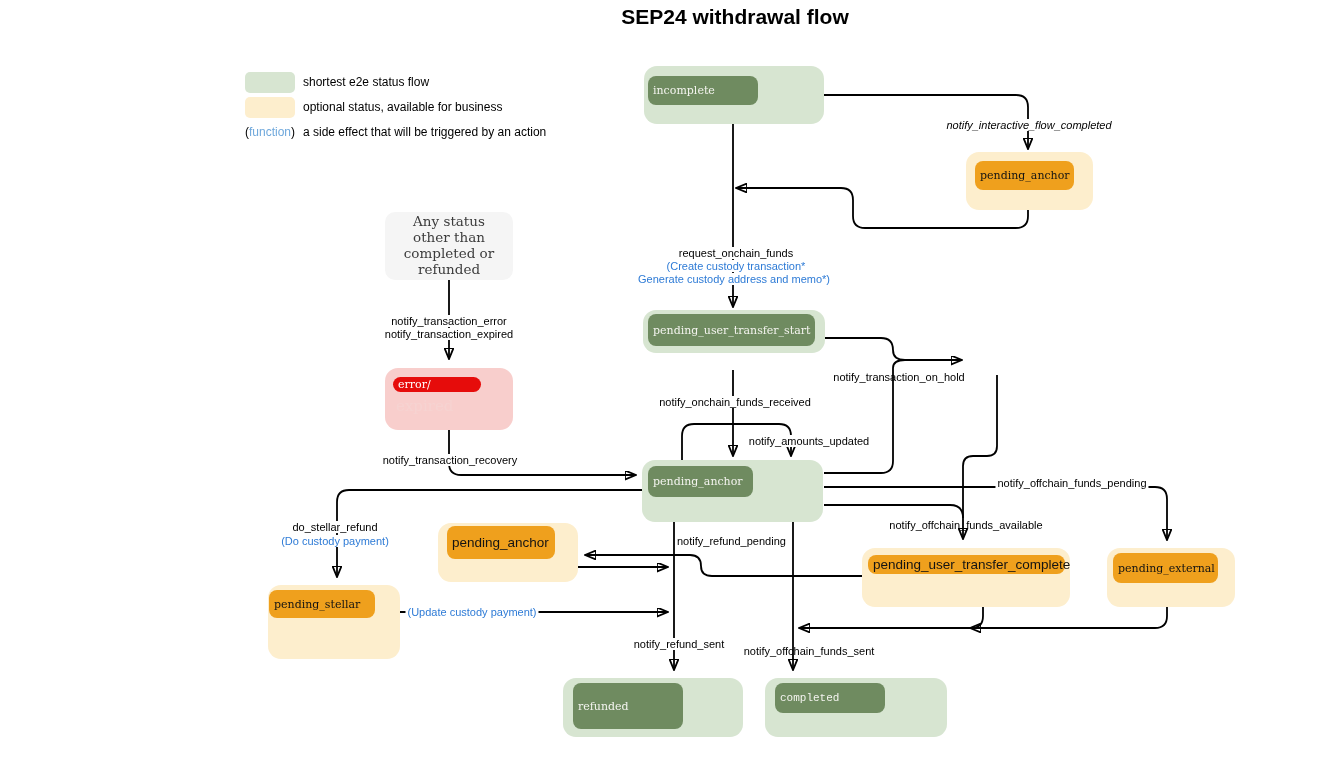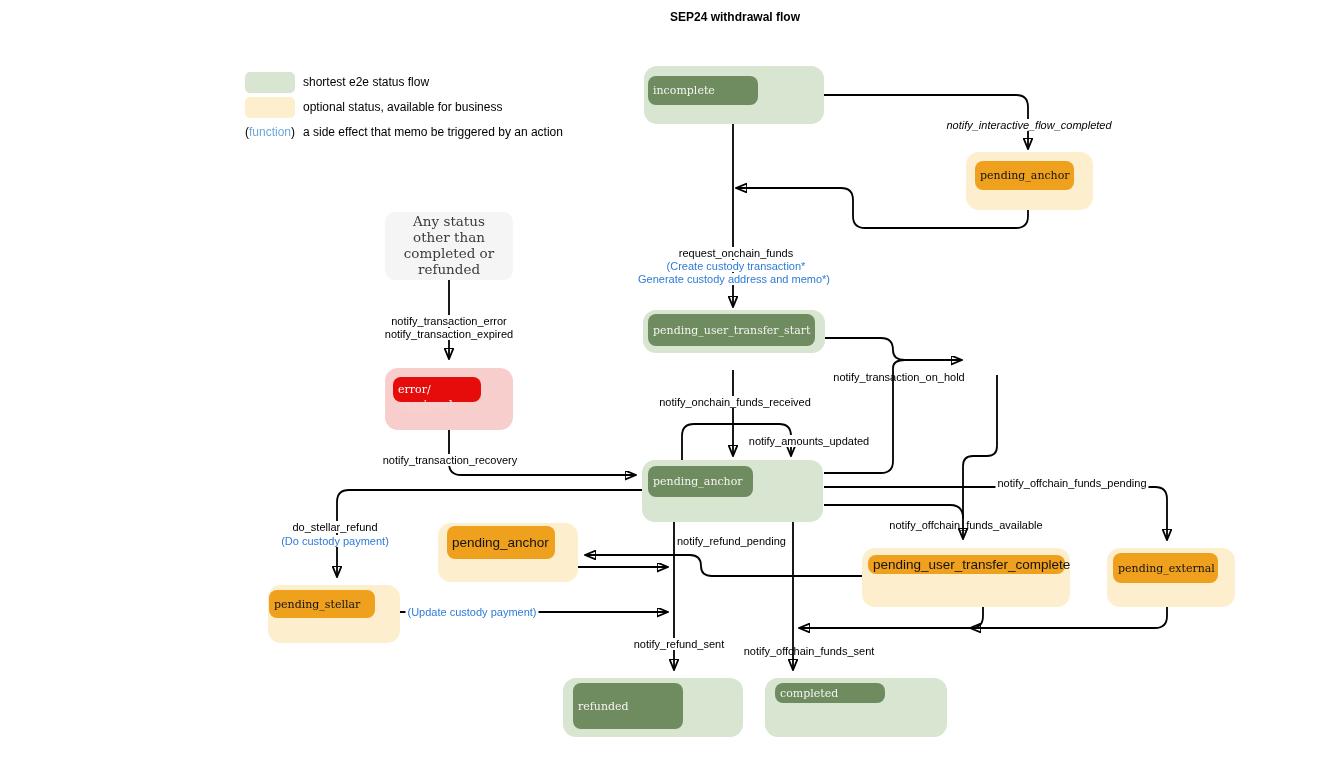--- a/index.html
+++ b/index.html
@@ -1,19 +1,19 @@
 <!DOCTYPE html>
 <html style="--green_light: #d7e5d1; --green_dark: #6f8b60; --yellow_light: #fdeecd; --orange: #efa01d; --pink_light: #f8cecc; --red: #e60c0b; --gray_light: #f5f5f5; --blue_action: #2e7bd6; --blue_legend: #6fa8dc; --pale_text: #f6d3d1;"><head>
 <meta charset="utf-8">
 <style>
   html,body{margin:0;padding:0;background:#fff;}
   #canvas{position:relative;width:1337px;height:770px;background:#fff;overflow:hidden;
           font-family:"Liberation Sans",sans-serif;}
   #title{position:absolute;left:735px;top:17px;transform:translate(-50%,-50%);
-         font-size:12px;font-weight:bold;color:#000;white-space:nowrap;}
+         font-size:21px;font-weight:bold;color:#000;white-space:nowrap;}
   svg.edges{position:absolute;left:0;top:0;}
   svg.edges path{fill:none;stroke:#000;stroke-width:1.8px;}
 
   .node{position:absolute;border-radius:13px;}
   .inner{position:absolute;border-radius:8px;display:flex;align-items:center;
          white-space:nowrap;font-family:"DejaVu Serif",serif;font-size:11px;
          padding-left:5px;overflow:visible;}
   .green{background:var(--green_light);}
   .dgreen{background:var(--green_dark);color:#f4f4ef;}
   .yellow{background:var(--yellow_light);}
@@ -44,21 +44,21 @@
 <div id="canvas">
 
   <div id="title">SEP24 withdrawal flow</div>
 
   <div>
     <div class="swatch green" style="left:245px;top:72px;"></div>
     <div class="legend-text" style="left:303px;top:75px;">shortest e2e status flow</div>
     <div class="swatch yellow" style="left:245px;top:97px;"></div>
     <div class="legend-text" style="left:303px;top:100px;">optional status, available for business</div>
     <div class="legend-text" style="left:245px;top:125px;"><span>(</span><span class="fnword">function</span><span>)</span></div>
-    <div class="legend-text" style="left:303px;top:125px;">a side effect that memo be triggered by an action</div>
+    <div class="legend-text" style="left:303px;top:125px;">a side effect that will be triggered by an action</div>
   </div>
 
   <svg class="edges" width="1337" height="770">
     <defs>
       <marker id="arr" markerUnits="userSpaceOnUse" markerWidth="12" markerHeight="10" refX="10" refY="4.5" orient="auto">
         <path d="M0,0 L11,4.5 L0,9 z" fill="#000" stroke="none"></path>
       </marker>
     </defs>
     <path d="M 733,124 V 306" marker-end="url(#arr)"></path>
     <path d="M 824,95 H 1016 Q 1028,95 1028,107 V 148" marker-end="url(#arr)"></path>
@@ -97,39 +97,39 @@
   </div>
 
   <div class="node green" style="left:643px;top:310px;width:182px;height:43px;">
     <div class="inner dgreen" style="left:5px;top:4px;width:162px;height:32px;">
         <span>pending_user_transfer_start</span>
       </div>
   </div>
 
 
   <div class="node pink" style="left:385px;top:368px;width:128px;height:62px;">
-    <div class="inner red" style="left:8px;top:9px;width:83px;height:25px;">
+    <div class="inner red" style="left:8px;top:9px;width:83px;height:15px;">
         <span>error/</span>
       </div>
     <div class="expired-line" style="left:11px;top:29px;">expired</div>
   </div>
 
   <div class="node green" style="left:642px;top:460px;width:181px;height:62px;">
     <div class="inner dgreen" style="left:6px;top:6px;width:100px;height:31px;">
         <span>pending_anchor</span>
       </div>
   </div>
 
   <div class="node yellow" style="left:438px;top:523px;width:140px;height:59px;">
     <div class="inner orange sansfont" style="left:9px;top:3px;width:103px;height:33px;">
         <span>pending_anchor</span>
       </div>
   </div>
 
-  <div class="node yellow" style="left:268px;top:585px;width:132px;height:58px;">
+  <div class="node yellow" style="left:268px;top:585px;width:132px;height:74px;">
     <div class="inner orange" style="left:1px;top:5px;width:101px;height:28px;">
         <span>pending_stellar</span>
       </div>
   </div>
 
   <div class="node yellow" style="left:862px;top:548px;width:208px;height:59px;">
     <div class="inner orange sansfont" style="left:6px;top:7px;width:192px;height:19px;">
         <span>pending_user_transfer_complete</span>
       </div>
   </div>
@@ -140,21 +140,21 @@
       </div>
   </div>
 
   <div class="node green" style="left:563px;top:678px;width:180px;height:59px;">
     <div class="inner dgreen" style="left:10px;top:5px;width:105px;height:46px;text-align:right;">
         <span>refunded</span>
       </div>
   </div>
 
   <div class="node green" style="left:765px;top:678px;width:182px;height:59px;">
-    <div class="inner dgreen" style="left:10px;top:5px;width:105px;height:20px;">
+    <div class="inner dgreen" style="left:10px;top:5px;width:105px;height:30px;font-family:Liberation Mono, monospace;">
         <span>completed</span>
       </div>
   </div>
 
   <div class="elabel bg" style="left:1029px;top:125px;font-style:italic;">notify_interactive_flow_completed</div>
   <div class="elabel bg" style="left:736px;top:253px;">request_onchain_funds</div>
   <div class="elabel bg blue" style="left:736px;top:266px;">(Create custody transaction*</div>
   <div class="elabel bg blue" style="left:734px;top:279px;">Generate custody address and memo*)</div>
   <div class="elabel bg" style="left:449px;top:321px;">notify_transaction_error</div>
   <div class="elabel bg" style="left:449px;top:334px;">notify_transaction_expired</div>

